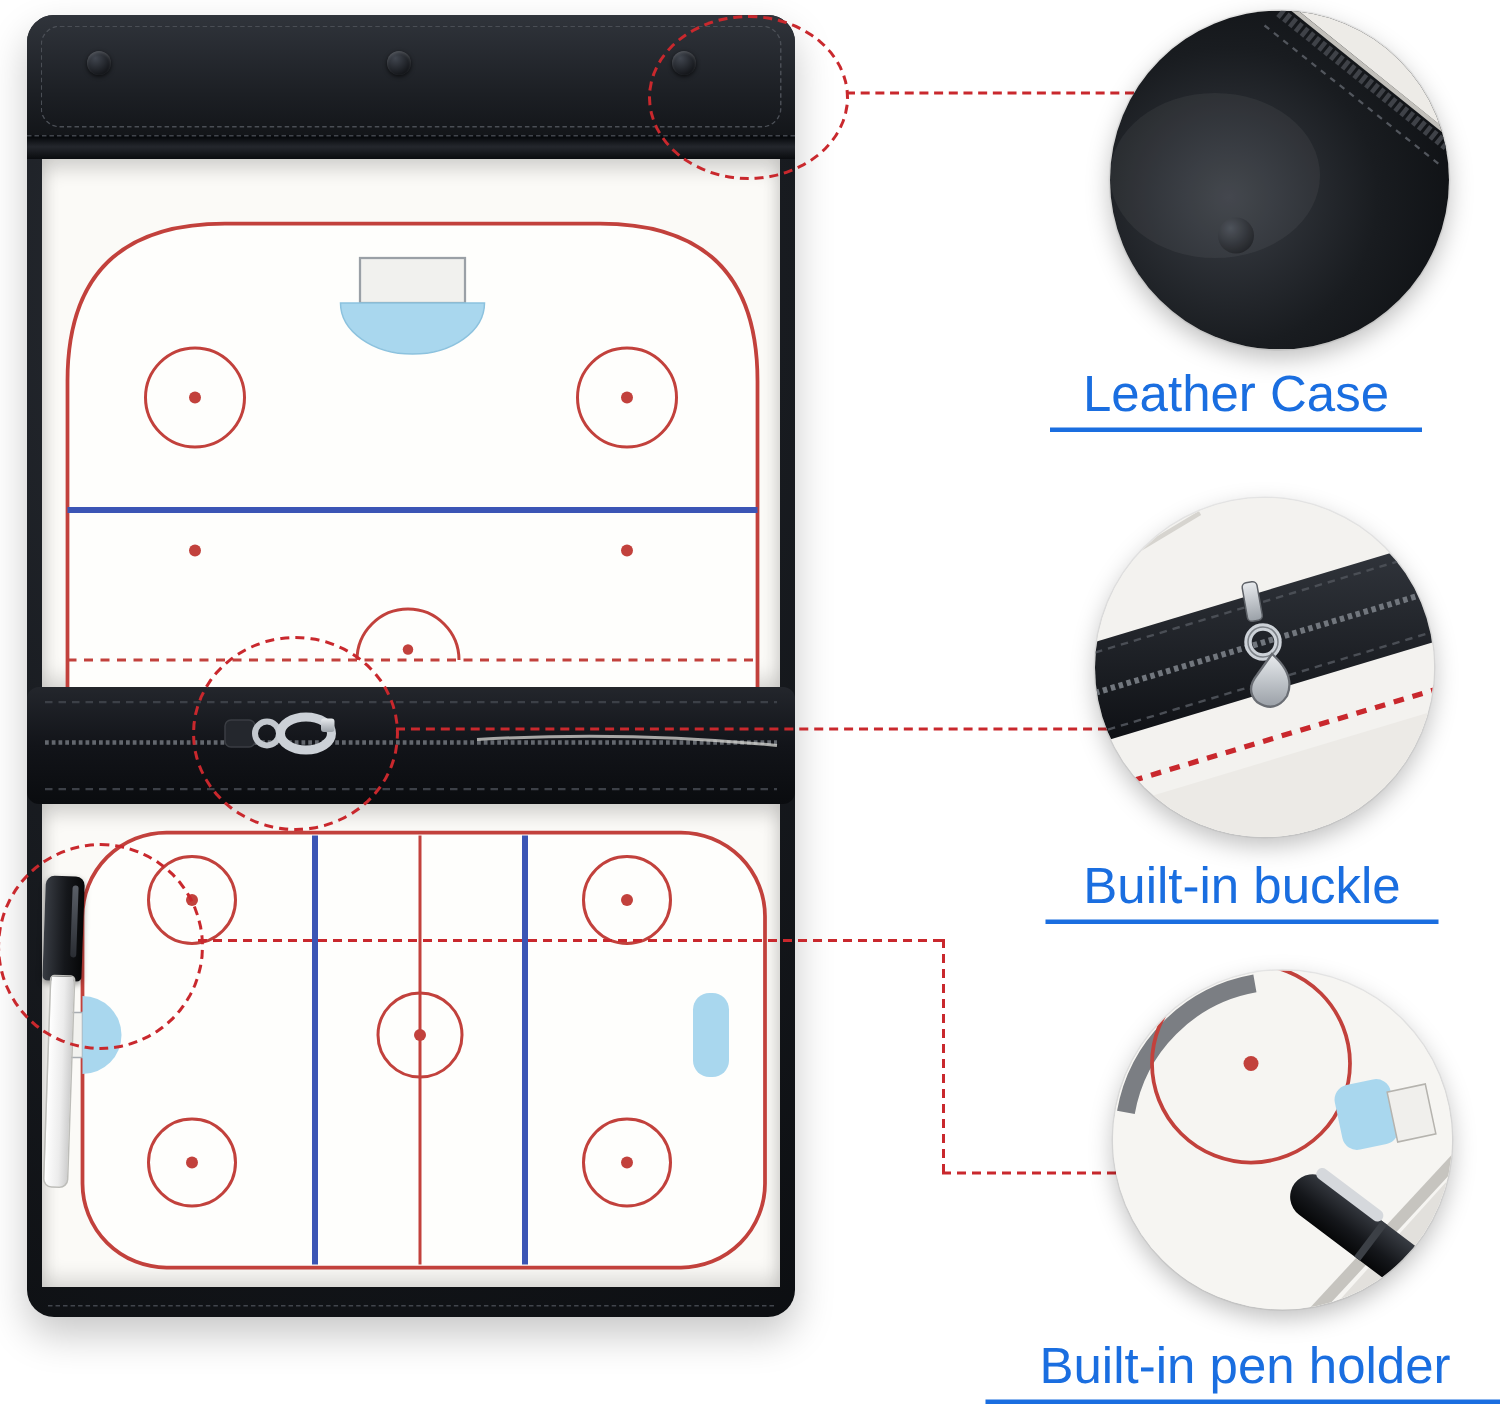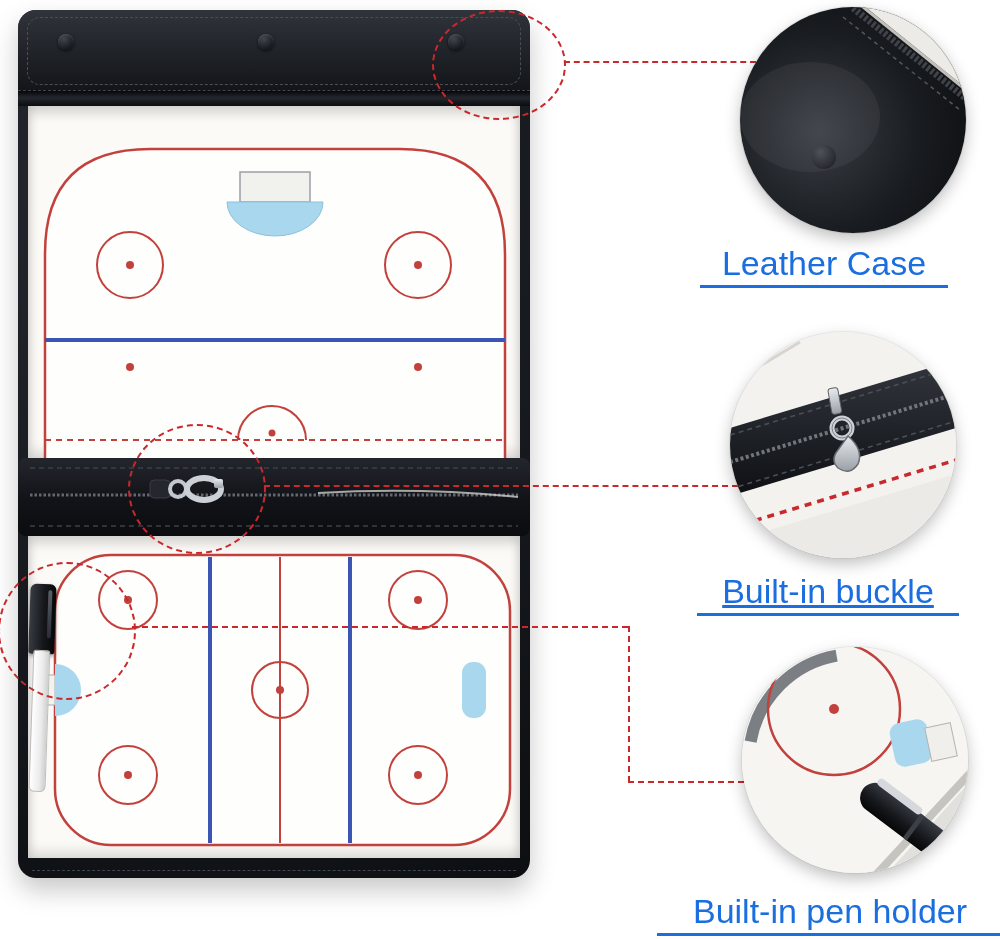--- a/index.html
+++ b/index.html
@@ -261,19 +261,19 @@
         <rect x="105" y="175" width="160" height="30" rx="15" fill="url(#penGrad)"></rect>
         <rect x="112" y="170" width="54" height="8" rx="4" fill="#d5d8dc"></rect>
         <rect x="166" y="175" width="5" height="30" fill="#3c4046"></rect>
       </g>
     </svg>
   </div>
 
   <div class="callout-label" style="left:700px; top:243px; width:248px;">Leather Case</div>
   <div class="label-underline" style="left:700px; top:285px; width:248px;"></div>
 
-  <div class="callout-label" style="left:697px; top:571px; width:262px;text-decoration:underline;">Built-in buckle</div>
+  <div class="callout-label" style="left:697px; top:571px; width:262px;">Built-in buckle</div>
   <div class="label-underline" style="left:697px; top:613px; width:262px;"></div>
 
   <div class="callout-label" style="left:657px; top:891px; width:346px;">Built-in pen holder</div>
   <div class="label-underline" style="left:657px; top:933px; width:346px;"></div>
 
 </div>
 
 </body></html>

